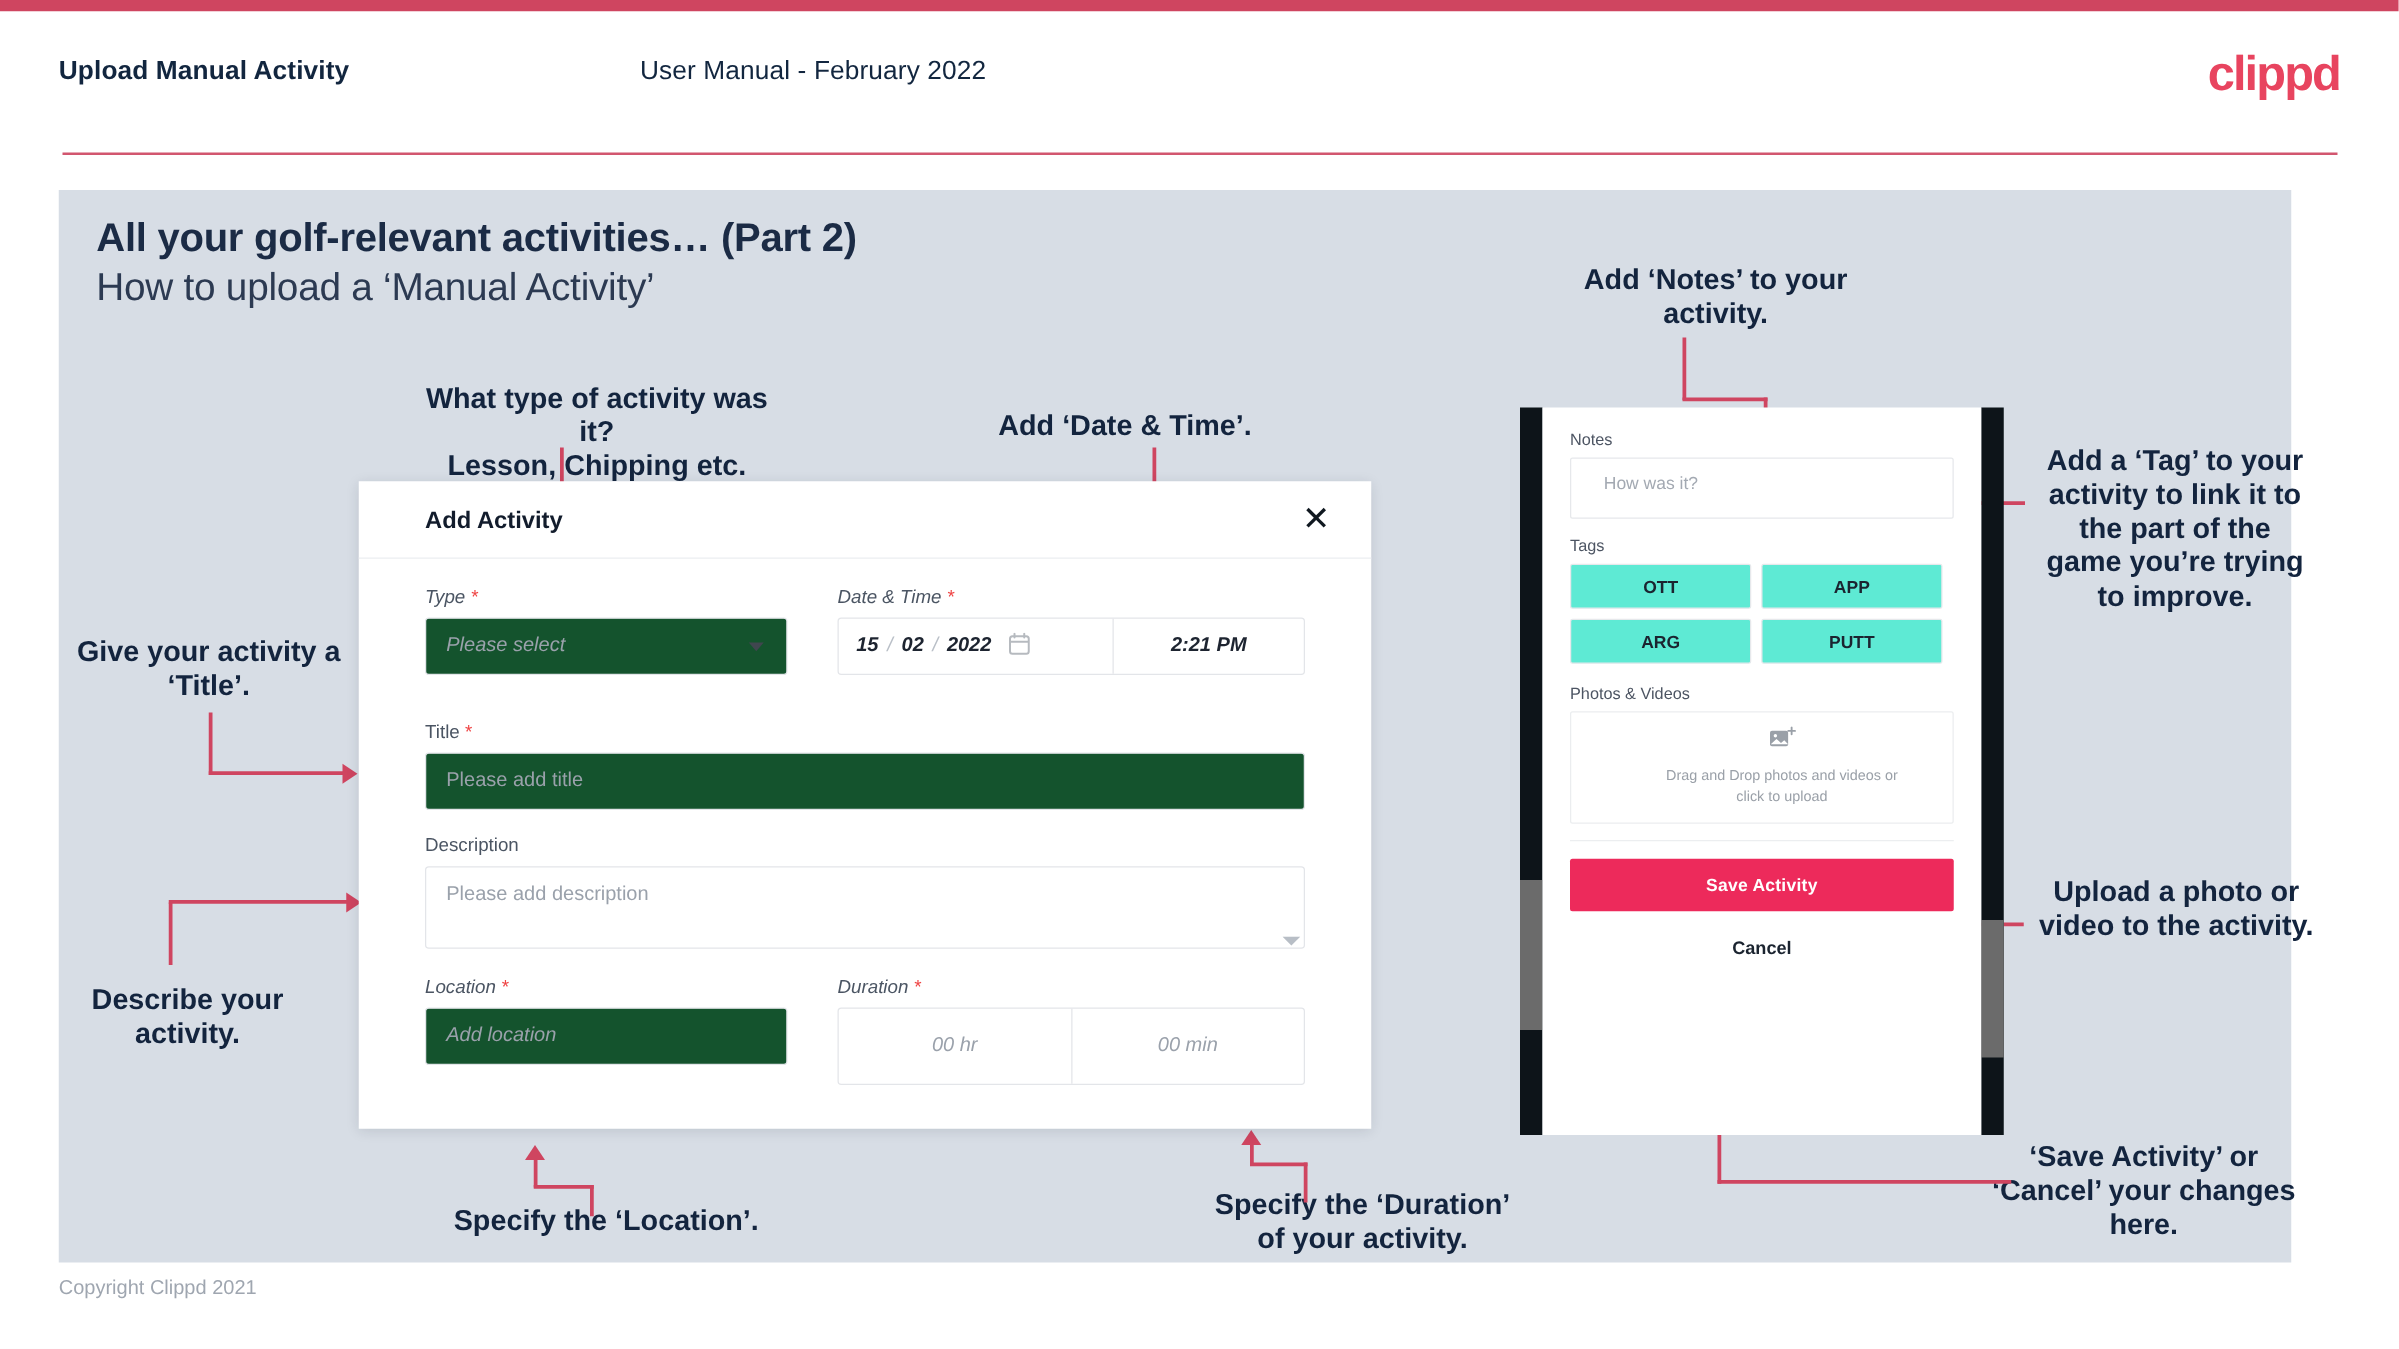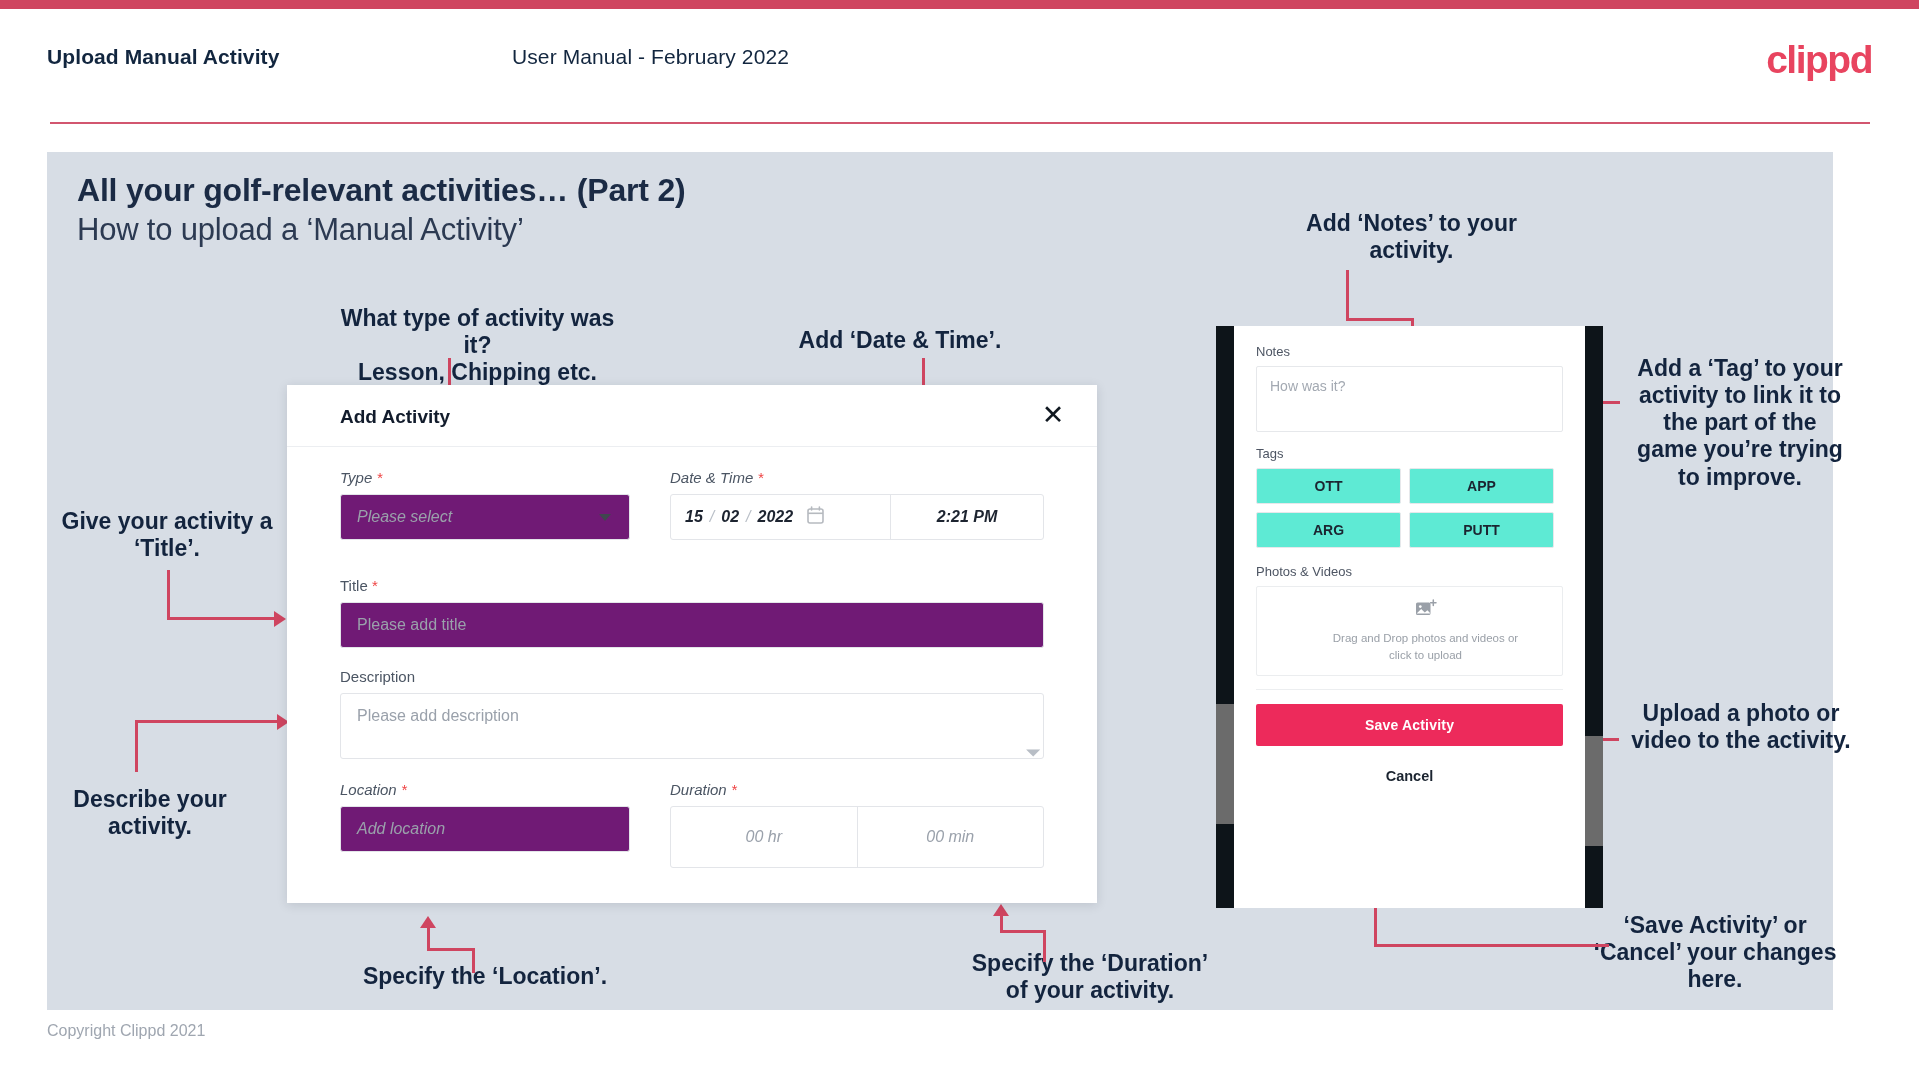--- a/index.html
+++ b/index.html
@@ -98,21 +98,21 @@
     font-size: 15px; color: #4b5563; font-weight: 400;
     margin-bottom: 8px;
   }
   .req { color: #ef4444; font-size: 15px; }
 
   .row { display: flex; gap: 40px; font-style: italic; }
   .col-half { width: 334px; }
 
   .inp {
     height: 46px; border: 1px solid #e3e5e9; border-radius: 3px;
-    background: #701a75; display: flex; align-items: center;
+    background: #14532d; display: flex; align-items: center;
     padding: 0 16px; font-size: 16px; color: #9aa1ab;
   }
   .inp.sel { justify-content: space-between; }
   .chev {
     width: 0; height: 0; margin-right: 2px;
     border-left: 6px solid transparent; border-right: 6px solid transparent;
     border-top: 7px solid #40464f;
   }
   .dt-group { display: flex; width: 374px; height: 46px; border: 1px solid #e3e5e9; border-radius: 3px; }
   .dt-date {
@@ -155,22 +155,22 @@
   .bezel-r { right: 0; }
   .btn-grey {
     position: absolute; width: 18px; background: #6b6b6b;
   }
   .phone-screen {
     position: absolute; left: 18px; top: 0; width: 351px; height: 582px;
     background: #ffffff; padding: 18px 22px 0 22px;
   }
   .p-label { font-size: 13px; color: #4d5563; margin-bottom: 7px; }
   .p-notes {
-    height: 66px; border: 1px solid #e6e8eb; border-radius: 2px;
-    padding: 11px 13px; font-size: 14px; color: #a3a9b2;
+    height: 49px; border: 1px solid #e6e8eb; border-radius: 2px;
+    padding: 11px 26px; font-size: 14px; color: #a3a9b2;
   }
   .p-tags { display: flex; flex-wrap: wrap; gap: 8px; }
   .p-tag {
     width: 145px; height: 36px; border: 1px solid #e6e8eb; background: #5eead4;
     display: flex; align-items: center; justify-content: center;
     font-size: 14px; font-weight: 700; color: #1b2430; border-radius: 2px;
   }
   .p-drop {
     height: 90px; border: 1px solid #ebedef; border-radius: 2px;
     display: flex; flex-direction: column; align-items: center; justify-content: center;
@@ -215,21 +215,21 @@
   <div class="anno" style="left:330px; top:305px; width:295px;">What type of activity was it?
 Lesson, Chipping etc.</div>
   <div class="anno" style="left:790px; top:327px; width:220px;">Add ‘Date &amp; Time’.</div>
   <div class="anno" style="left:48px; top:508px; width:238px;">Give your activity a
 ‘Title’.</div>
   <div class="anno" style="left:50px; top:786px; width:200px;">Describe your
 activity.</div>
   <div class="anno" style="left:355px; top:963px; width:260px;">Specify the ‘Location’.</div>
   <div class="anno" style="left:960px; top:950px; width:260px;">Specify the ‘Duration’
 of your activity.</div>
-  <div class="anno" style="left:1279px; top:210px; width:265px;">Add ‘Notes’ to your
+  <div class="anno" style="left:1240px; top:210px; width:265px;">Add ‘Notes’ to your
 activity.</div>
   <div class="anno" style="left:1625px; top:355px; width:230px;">Add a ‘Tag’ to your
 activity to link it to
 the part of the
 game you’re trying
 to improve.</div>
   <div class="anno" style="left:1625px; top:700px; width:232px;">Upload a photo or
 video to the activity.</div>
   <div class="anno" style="left:1570px; top:912px; width:290px;">‘Save Activity’ or
 ‘Cancel’ your changes

